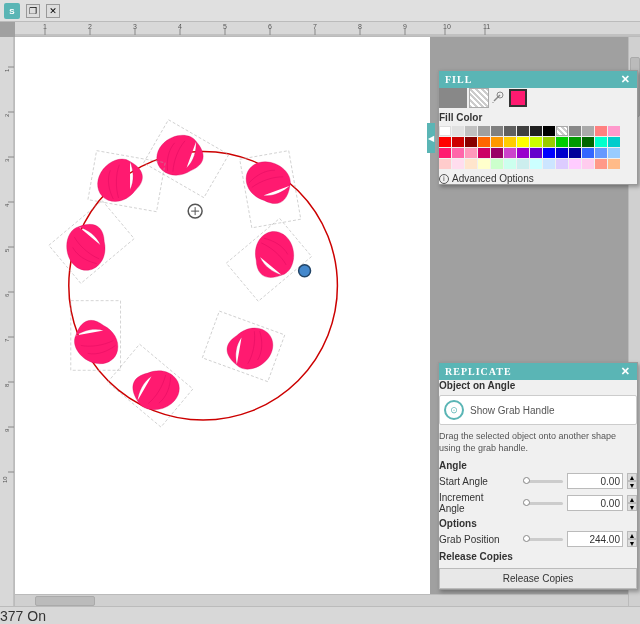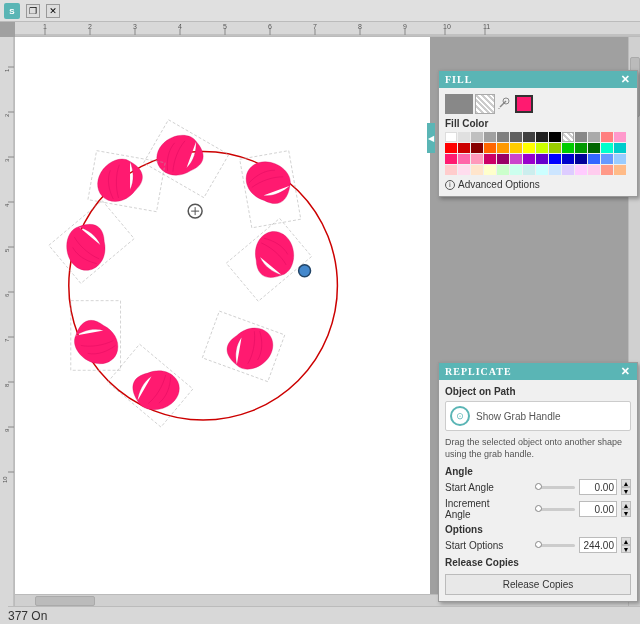--- a/index.html
+++ b/index.html
@@ -97,21 +97,21 @@
       justify-content: space-between;
       align-items: center;
       letter-spacing: 1px;
       font-family: Liberation Serif, serif;
     }
     .panel-close {
       cursor: pointer;
       font-size: 11px;
       line-height: 1;
     }
-    .panel-body { padding: 6px; }
+    .panel-body { }
 
     
     .swatch-top-row {
       display: flex;
       gap: 2px;
       margin-bottom: 4px;
       align-items: center;
     }
     .swatch-gray-lg {
       width: 28px; height: 20px;
@@ -243,21 +243,21 @@
     }
     .param-label { flex: 1; color: #333; }
     .param-slider {
       width: 40px; height: 3px; background: #ccc; border-radius: 2px; position: relative;
     }
     .param-slider-thumb {
       position: absolute; left: 0; top: -3px; width: 7px; height: 7px;
       border-radius: 50%; background: white; border: 1px solid #888;
     }
     .param-input {
-      width: 38px; height: 16px; border: 1px solid #bbb; background: white;
+      width: 56px; height: 16px; border: 1px solid #bbb; background: white;
       font-size: 10px; text-align: right; padding-right: 2px;
       color: #333;
       display: flex; align-items: center; justify-content: flex-end;
     }
     .param-spinner {
       display: flex; flex-direction: column; gap: 0;
     }
     .spin-btn {
       width: 10px; height: 8px; background: #ddd; border: 1px solid #bbb;
       font-size: 7px; line-height: 1; cursor: pointer; display: flex; align-items: center; justify-content: center;
@@ -267,29 +267,29 @@
     .release-btn {
       width: 100%; padding: 4px; background: #e8e8e8; border: 1px solid #bbb;
       font-size: 10px; cursor: pointer; text-align: center; margin-top: 4px;
       color: #333;
     }
 
     
     #status-bar {
       position: absolute;
       bottom: 0;
-      left: 8px;
+      left: 0;
       right: 0;
       height: 18px;
       background: #d8d8d8;
       border-top: 1px solid #bbb;
       display: flex;
       align-items: center;
       padding: 0 0;
-      font-size: 12px;
+      font-size: 14px;
       color: #333;
       gap: 8px;
     }
 
     
     .scrollbar-v {
       position: absolute;
       right: 0;
       top: 15px;
       width: 12px;
@@ -557,21 +557,21 @@
     </div>
   </div>
 
   <div id="replicate-panel">
 
     <div class="panel-header">
       <span>REPLICATE</span>
       <span class="panel-close">✕</span>
     </div>
     <div class="panel-body">
-      <div class="obj-path-label">Object on Path</div>
+      <div class="obj-path-label">Object on Angle</div>
 
       
       <div class="grab-handle-row">
         <div class="grab-icon">⊙</div>
         <div class="grab-text">Show Grab Handle</div>
       </div>
 
       <div class="desc-text">Drag the selected object onto another shape using the grab handle.</div>
 
       
@@ -606,21 +606,21 @@
           <div class="spin-btn">▲</div>
           <div class="spin-btn">▼</div>
         </div>
       </div>
 
       
       <div class="section-title">Options</div>
 
       
       <div class="param-row">
-        <span class="param-label">Start Options</span>
+        <span class="param-label">Grab Position</span>
         <div class="param-slider">
           <div class="param-slider-thumb"></div>
         </div>
         <div class="param-input">
           <span>244.00</span>
         </div>
         <div class="param-spinner">
           <div class="spin-btn">▲</div>
           <div class="spin-btn">▼</div>
         </div>

